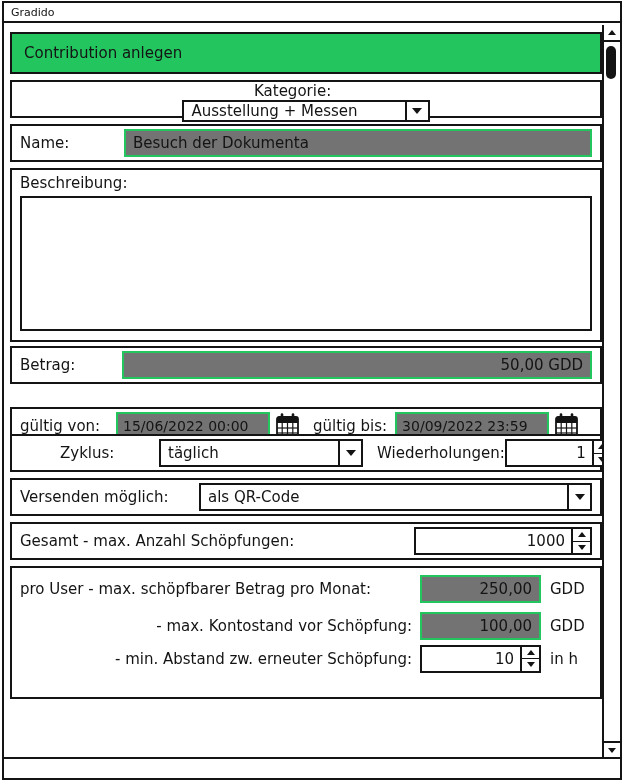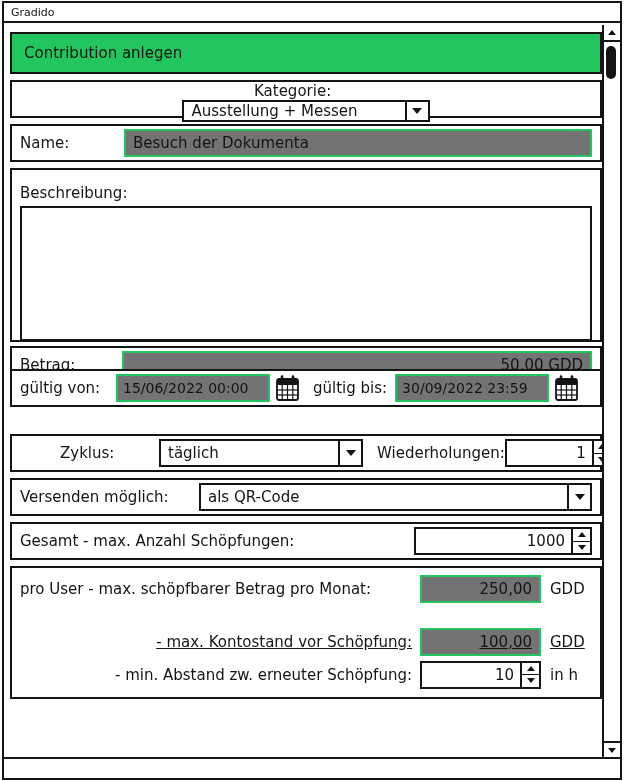--- a/index.html
+++ b/index.html
@@ -15,23 +15,23 @@
   .panel { position:absolute; left:6px; width:592px; border:2px solid #141414;
            background:#fff; box-sizing:border-box; }
   .row-panel { display:flex; align-items:center; padding:0 8px; }
   .lbl { font-size:15px; white-space:nowrap; }
 
   .header-panel { top:7px; height:42px; background:#22c55e; display:flex; align-items:center;
                   padding:0 12px; font-size:15px; }
 
   .p-kategorie { top:55px;  height:38px;flex-direction:column; }
   .p-name      { top:99px;  height:38px; }
-  .p-beschr    { top:143px; height:174px; padding:14px 8px; }
+  .p-beschr    { top:143px; height:174px; padding:4px 8px; }
   .p-betrag    { top:321px; height:38px; }
-  .p-gueltig   { top:344px; height:38px; }
+  .p-gueltig   { top:382px; height:38px; }
   .p-zyklus    { top:409px; height:38px;padding-left:48px; }
   .p-versenden { top:453px; height:38px; }
   .p-gesamt    { top:497px; height:38px; }
   .p-prouser   { top:541px; height:133px; padding:0 8px; }
 
   .dropdown { display:flex; align-items:stretch; border:2px solid #141414; height:28px;
               box-sizing:border-box; background:#fff; cursor:default; }
   .dropdown .val { flex:1; display:flex; align-items:center; padding-left:7px; font-size:15px;
                    white-space:nowrap; overflow:hidden; }
   .dropdown .arrow-btn { width:21px; border-left:2px solid #141414; display:flex;
@@ -205,21 +205,21 @@
           </span>
         </div>
       </div>
 
       <div class="panel p-prouser">
         <div class="prow" style="margin-top:6px;">
           <span class="plbl">pro User - max. schöpfbarer Betrag pro Monat:</span>
           <input class="textinput right pinput" value="250,00" style="">
           <span class="unit">GDD</span>
         </div>
-        <div class="prow" style="margin-top:24px;text-decoration:underline;">
+        <div class="prow" style="margin-top:8px;">
           <span class="plbl right">- max. Kontostand vor Schöpfung:</span>
           <input class="textinput right pinput" value="100,00" style="">
           <span class="unit">GDD</span>
         </div>
         <div class="prow" style="margin-top:4px;">
           <span class="plbl right">- min. Abstand zw. erneuter Schöpfung:</span>
           <div class="spinner pinput">
             <span class="val">10</span>
             <span class="arrows">
               <span class="cell up">

